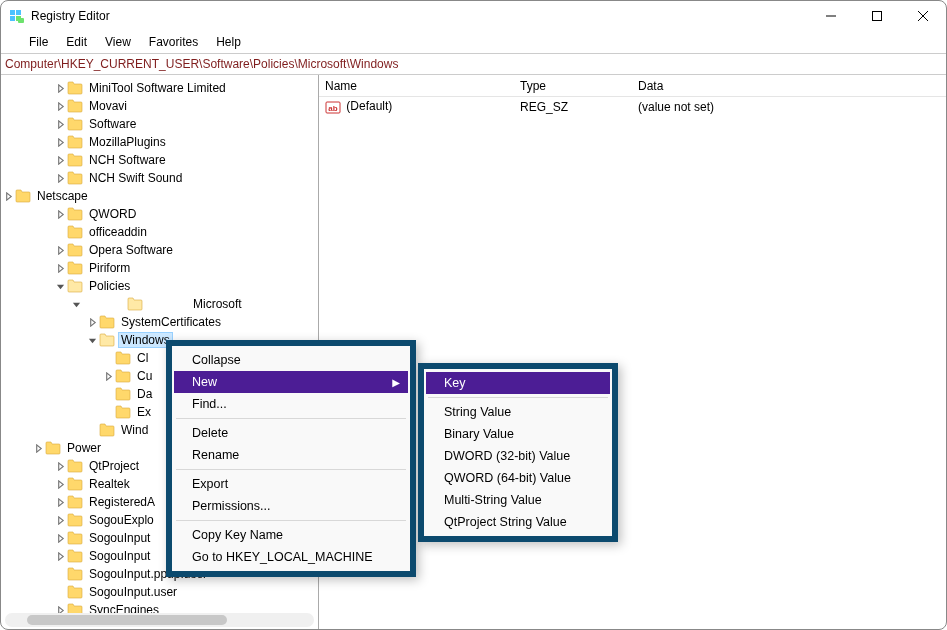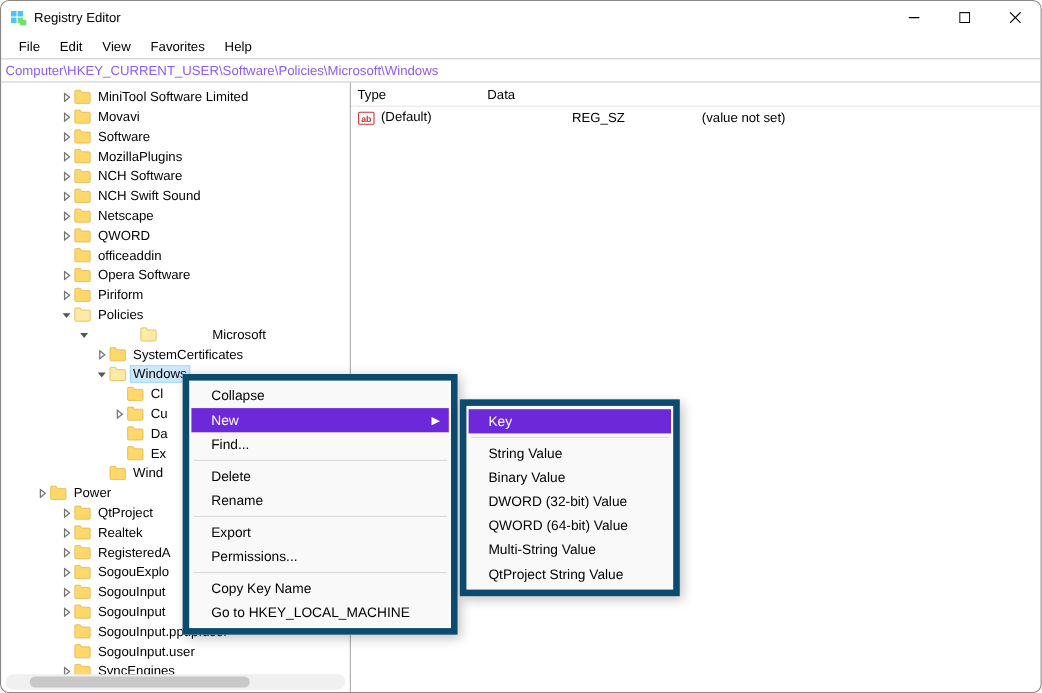--- a/index.html
+++ b/index.html
@@ -35,34 +35,34 @@
     display: flex; align-items: center; justify-content: center;
     font-family: "Segoe UI Symbol", sans-serif;
     font-size: 10px;
   }
   .winbtn svg { stroke: #000; }
   
   .menubar {
     height: 22px;
     display: flex;
     align-items: center;
-    padding-left: 8px;
+    padding-left: 20px;
     gap: 2px;
     text-align: center;
   }
   .menubar .menuitem {
     padding: 2px 8px;
   }
   
   .addressbar {
     border-top: 1px solid #ccc;
     border-bottom: 1px solid #ccc;
     padding: 3px 4px;
     font-size: 12px;
-    color: #8b5cf6;
+    color: #7f1d1d;
   }
   
   .main {
     display: flex;
     height: calc(630px - 30px - 22px - 22px - 2px);
     position: relative;
   }
   .treepane {
     width: 318px;
     border-right: 1px solid #aaa;
@@ -156,21 +156,21 @@
     font-size: 12.5px;
     z-index: 50;
   }
   .ctxmenu .mi {
     padding: 4px 24px 4px 18px;
     display: flex;
     align-items: center;
     position: relative;
   }
   .ctxmenu .mi.highlight {
-    background: #6d28d9;
+    background: #4c1d95;
     color: #fff;
   }
   .ctxmenu .sep {
     height: 1px;
     background: #d8d8d8;
     margin: 3px 2px;
   }
   .ctxmenu .mi .arrow {
     position: absolute;
     right: 8px;
@@ -297,21 +297,21 @@
                 <path d="M3 1 L8 5 L3 9 Z" fill="none" stroke="#777" stroke-width="1.3"></path>
               </svg>
             </span>
             <span class="folder">
               <svg viewBox="0 0 16 14">
                 <path d="M1 3 L1 12 Q1 13 2 13 L14 13 Q15 13 15 12 L15 4 Q15 3 14 3 L7 3 L6 1 L2 1 Q1 1 1 2 Z" fill="#ffd86b" stroke="#d9a93a" stroke-width="0.6"></path>
               </svg>
             </span>
             <span class="label">NCH Swift Sound</span>
           </div>
-          <div class="node" style="padding-left: 52px;">
+          <div class="node" style="">
             <span class="twisty">
               <svg width="9" height="9" viewBox="0 0 10 10">
                 <path d="M3 1 L8 5 L3 9 Z" fill="none" stroke="#777" stroke-width="1.3"></path>
               </svg>
             </span>
             <span class="folder">
               <svg viewBox="0 0 16 14">
                 <path d="M1 3 L1 12 Q1 13 2 13 L14 13 Q15 13 15 12 L15 4 Q15 3 14 3 L7 3 L6 1 L2 1 Q1 1 1 2 Z" fill="#ffd86b" stroke="#d9a93a" stroke-width="0.6"></path>
               </svg>
             </span>
@@ -589,20 +589,21 @@
             <span class="label">SyncEngines</span>
           </div>
         </div>
       <div class="hscroll">
           <div class="thumb"></div>
         </div>
     </div>
   </div>
   <div class="listpane">
     <div class="listheader">
+      <div class="col col-name">Name</div>
       <div class="col col-type">Type</div>
       <div class="col col-data">Data</div>
     </div>
     <div class="listrow">
       <div class="cell col-name">
         <span class="valicon">
           <svg viewBox="0 0 16 16">
               <rect x="1" y="3" width="14" height="11" rx="1" fill="#fff" stroke="#c33" stroke-width="1"></rect>
               <text x="8" y="12" text-anchor="middle" font-size="8" font-weight="bold" fill="#c33">ab</text>
             </svg>

